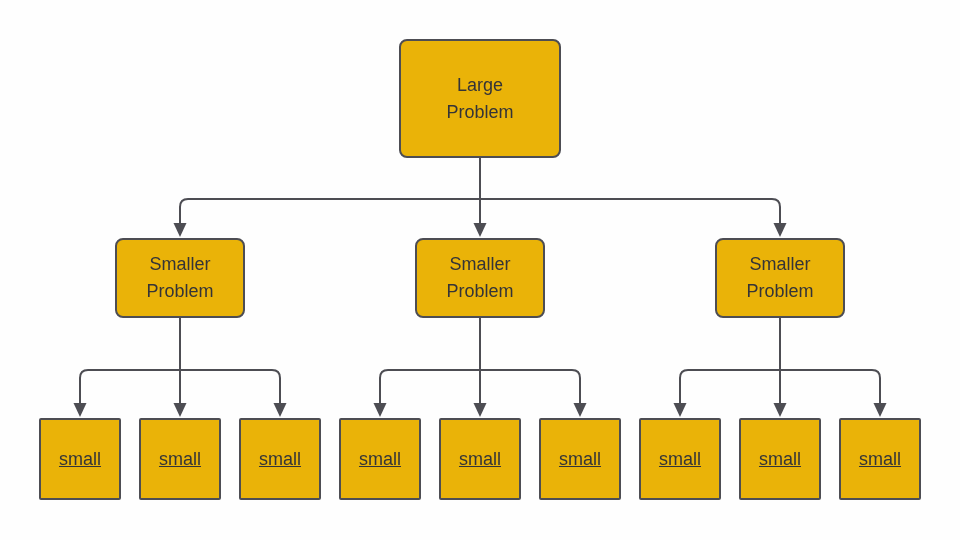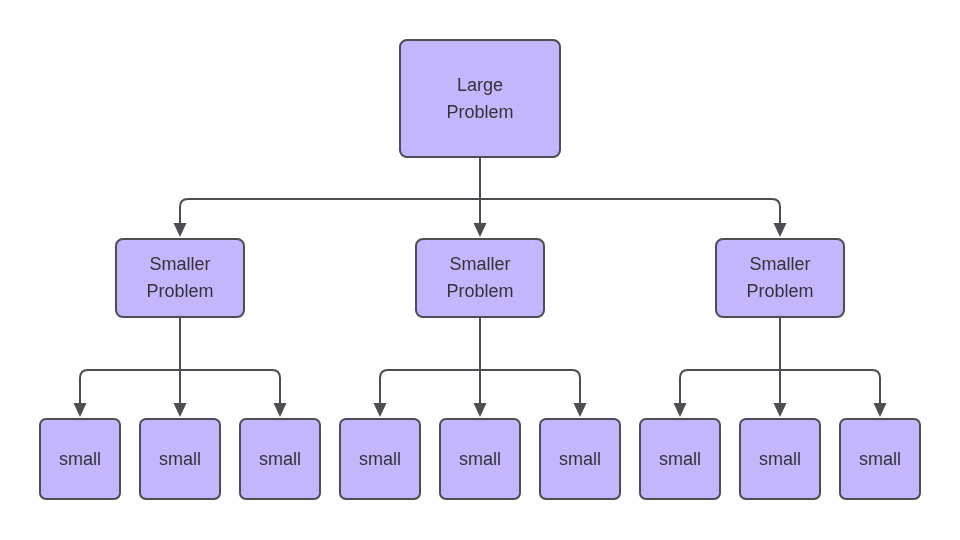--- a/index.html
+++ b/index.html
@@ -28,36 +28,37 @@
     stroke: #4d4d53;
     stroke-width: 2;
   }
   .connectors polygon {
     fill: #4d4d53;
     stroke: none;
   }
   .node {
     position: absolute;
     box-sizing: border-box;
-    background: #c4b5fd;
+    background: #eab308;
     border: 2px solid #4d4d53;
     border-radius: 8px;
     display: flex;
     align-items: center;
     justify-content: center;
     text-align: center;
     color: #343438;
     font-size: 18px;
     line-height: 1.5;
   }
   .node .label {
     white-space: pre-line;
   }
   .node.leaf {
-    border-radius: 7px;
+    border-radius: 2px;
+    text-decoration: underline;
   }
 </style>
 </head>
 <body>
 
 <div class="canvas">
 
   <svg class="connectors" viewBox="0 0 960 540" xmlns="http://www.w3.org/2000/svg">
 
     <path d="M 480 158 L 480 199 L 188 199 Q 180 199 180 207 L 180 224"></path>

